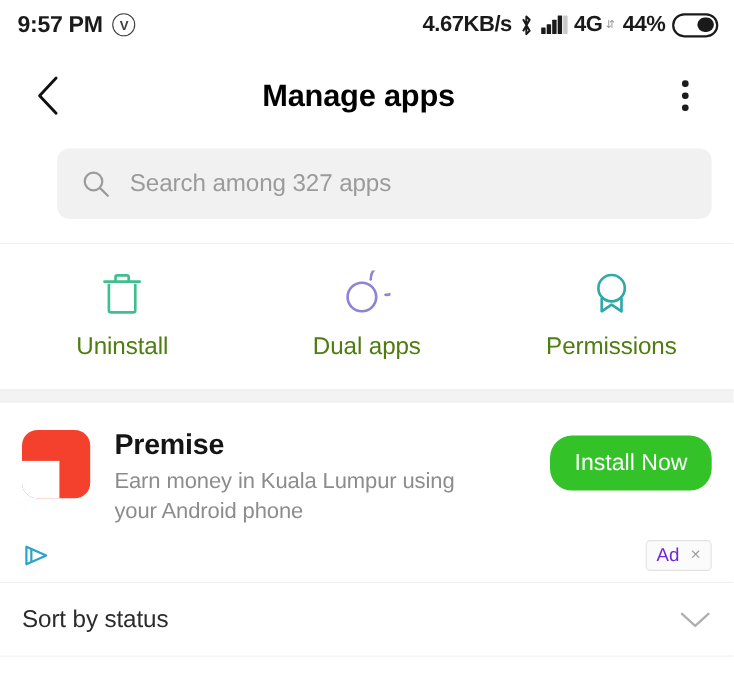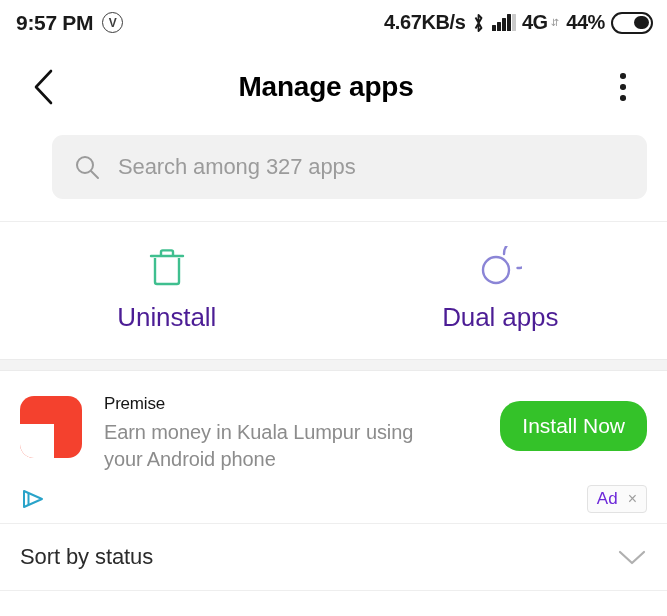--- a/index.html
+++ b/index.html
@@ -200,22 +200,22 @@
     gap: 14px;
     cursor: pointer;
   }
   .action-icon {
     height: 42px;
     display: flex;
     align-items: center;
     justify-content: center;
   }
   .action-label {
-    font-size: 26px;
-    color: #4c1d95;
+    font-size: 22px;
+    color: #4d7c0f;
     letter-spacing: -0.1px;
     text-align: right;
   }
 
   .band {
     flex: 0 0 12px;
     background: #f3f3f3;
     border-top: 1px solid #ebebeb;
     border-bottom: 1px solid #ebebeb;
   }
@@ -241,22 +241,22 @@
     margin-top: 3px;
   }
   .ad-icon .notch {
     position: absolute;
     left: -2px; bottom: -2px;
     width: 36px; height: 36px;
     background: #ffffff;
   }
   .ad-text { flex: 1; min-width: 0; padding-top: 1px; }
   .ad-title {
-    font-size: 17px;
-    font-weight: normal;
+    font-size: 26px;
+    font-weight: bold;
     color: #151515;
     letter-spacing: -0.2px;
     margin-bottom: 5px;
   }
   .ad-desc {
     font-size: 20px;
     color: #8c8c8c;
     line-height: 1.33;
     letter-spacing: -0.1px;
     max-width: 350px;
@@ -397,20 +397,29 @@
     <div class="action">
       <div class="action-icon">
         <svg width="44" height="42" viewBox="0 0 44 42">
           <path d="M18 7 a14 14 0 1 1 0 0.01" fill="none" stroke="#8b85d6" stroke-width="2.4" transform="translate(8,1)" stroke-linecap="round" stroke-dasharray="66 22"></path>
           <circle cx="18" cy="24" r="13" fill="none" stroke="#8b85d6" stroke-width="2.4"></circle>
         </svg>
       </div>
       <span class="action-label">Dual apps</span>
     </div>
 
+    <div class="action">
+      <div class="action-icon">
+        <svg width="40" height="42" viewBox="0 0 40 42">
+          <circle cx="20" cy="16" r="12" fill="none" stroke="#2fa8a8" stroke-width="2.4"></circle>
+          <path d="M11 25 v12 l9 -6 l9 6 v-12" fill="none" stroke="#2fa8a8" stroke-width="2.4" stroke-linejoin="round"></path>
+        </svg>
+      </div>
+      <span class="action-label">Permissions</span>
+    </div>
 
   </div>
 
   <div class="band"></div>
 
   <div class="ad">
     <div class="ad-row">
       <div class="ad-icon">
         <span class="notch"></span>
       </div>

